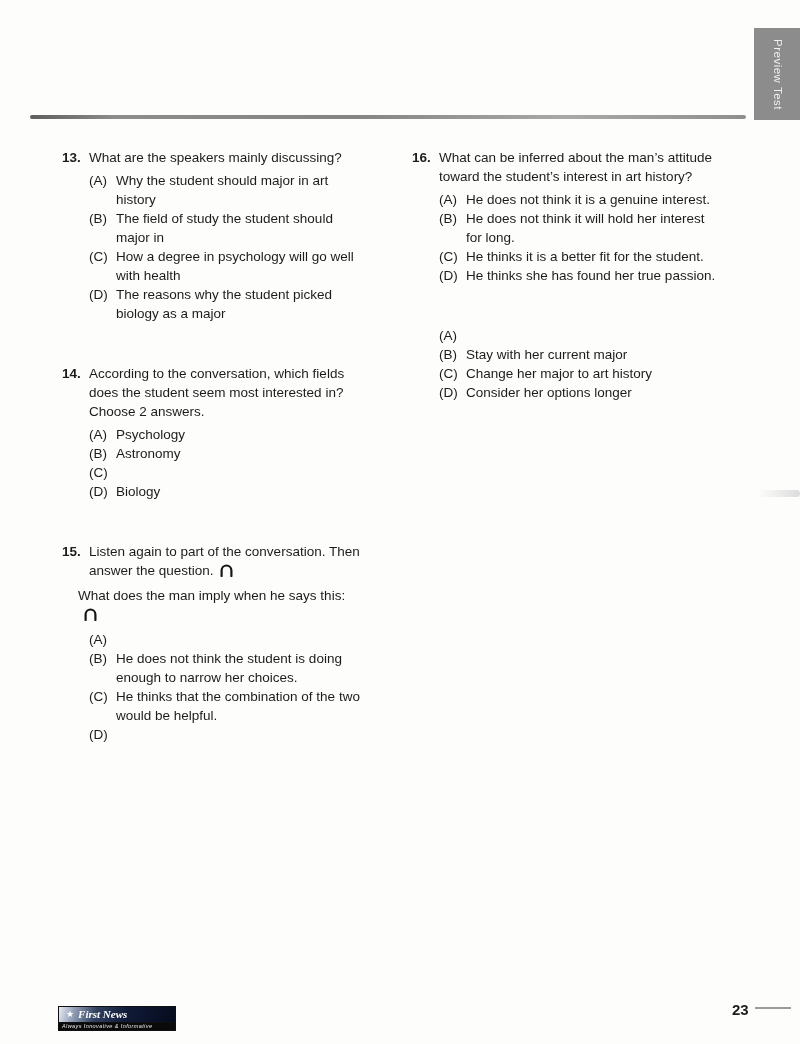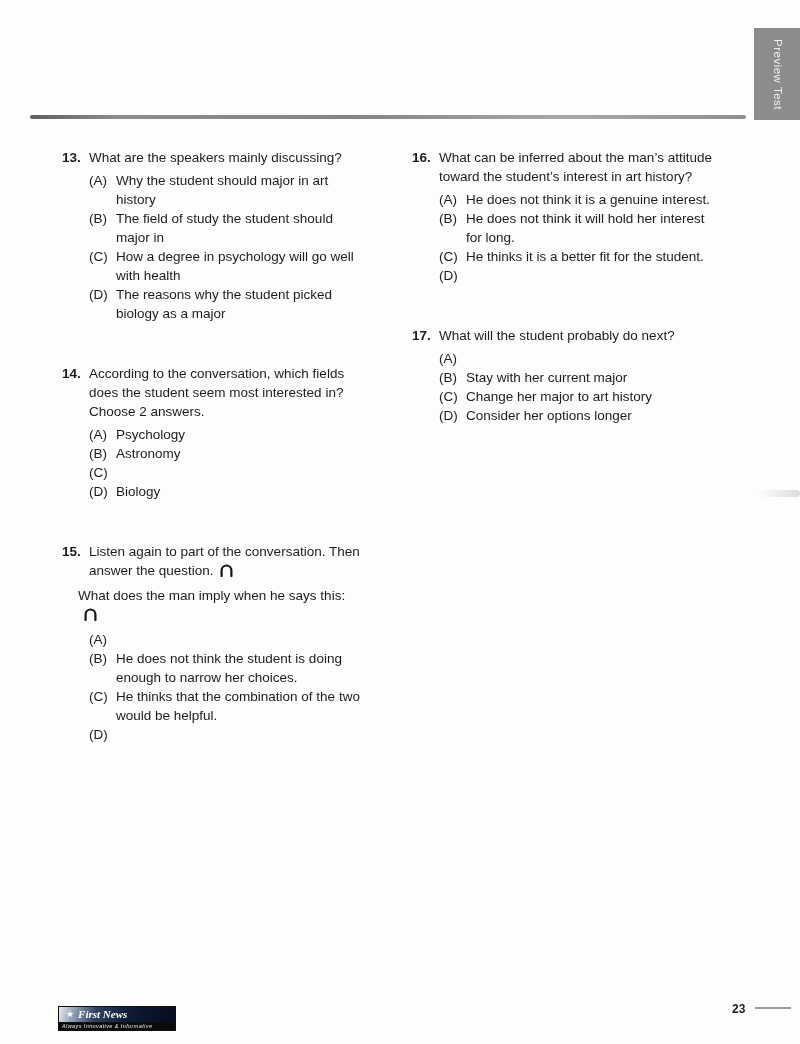--- a/index.html
+++ b/index.html
@@ -52,21 +52,21 @@
   .logo-star{color:#fff;font-size:9px;line-height:9px;}
   .logo-text{
     color:#fff;font-family:"Liberation Serif","DejaVu Serif",serif;
     font-style:italic;font-weight:700;font-size:11px;line-height:11px;
   }
   .logo-bar{
     border:1px solid #101010;border-top:none;background:#0a0a0a;color:#e9e9e9;
     font-size:5.5px;line-height:7px;height:7px;padding:0 3px;
     letter-spacing:.4px;font-style:italic;white-space:nowrap;overflow:hidden;
   }
-  .page-num{position:absolute;left:732px;top:1000px;font-weight:700;font-size:12px;}
+  .page-num{position:absolute;left:732px;top:1000px;font-weight:700;font-size:15px;}
   .page-num-rule{position:absolute;left:755px;top:1007px;width:36px;height:2px;background:#9b9b9b;}
 </style>
 </head>
 <body>
 
 <div class="preview-tab">
   <span>Preview Test</span>
 </div>
 
 <div class="divider"></div>
@@ -178,31 +178,26 @@
       <div class="option">
         <span class="opt-label">(B)</span>
         <span class="opt-text">He does not think it will hold her interest for long.</span>
       </div>
       <div class="option">
         <span class="opt-label">(C)</span>
         <span class="opt-text">He thinks it is a better fit for the student.</span>
       </div>
       <div class="option">
         <span class="opt-label">(D)</span>
-      </div>
-    </div>
-  </section>
-
-  <section class="question">
-    <div class="q-head">
-      <span class="q-num">17.</span>
-      <div class="q-prompt">
-        <span>What will the student probably do next?</span>
-      </div>
-    </div>
+        <span class="opt-text">He thinks she has found her true passion.</span>
+      </div>
+    </div>
+  </section>
+
+  <section class="question">
     <div class="options">
       <div class="option">
         <span class="opt-label">(A)</span>
       </div>
       <div class="option">
         <span class="opt-label">(B)</span>
         <span class="opt-text">Stay with her current major</span>
       </div>
       <div class="option">
         <span class="opt-label">(C)</span>

